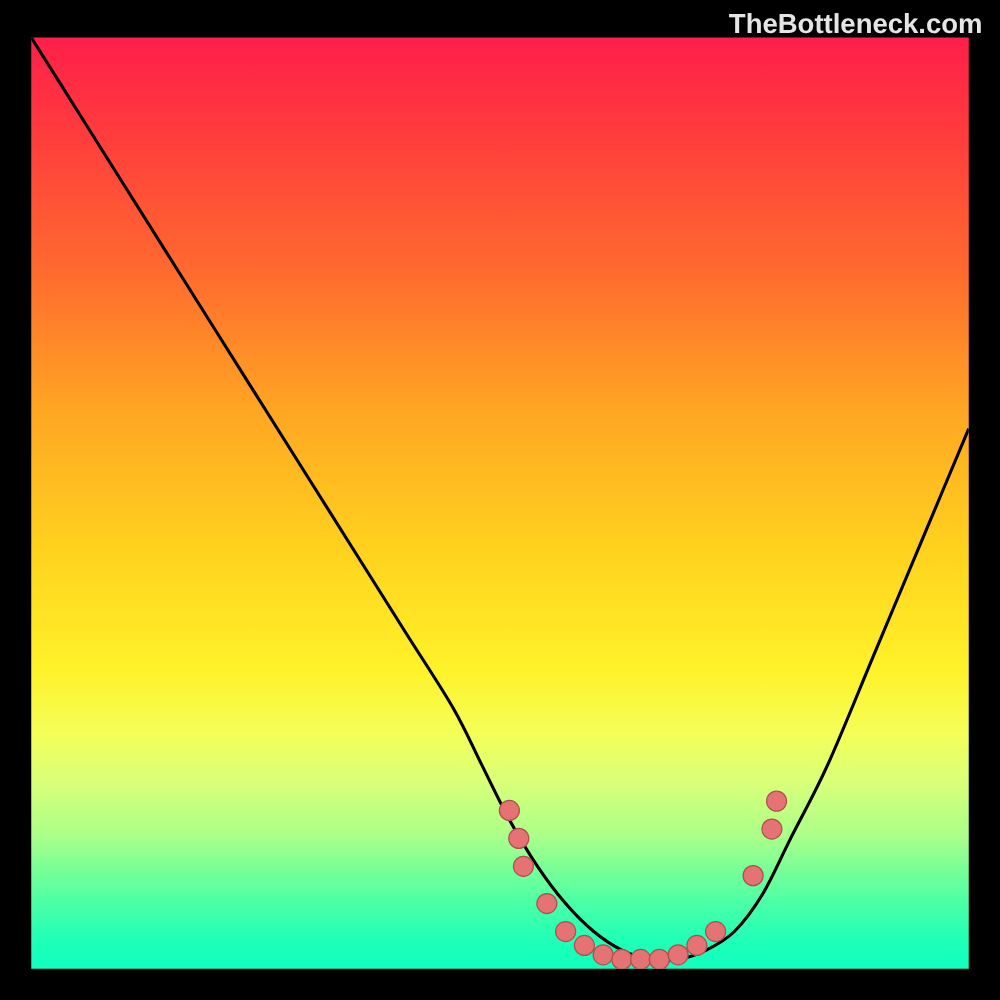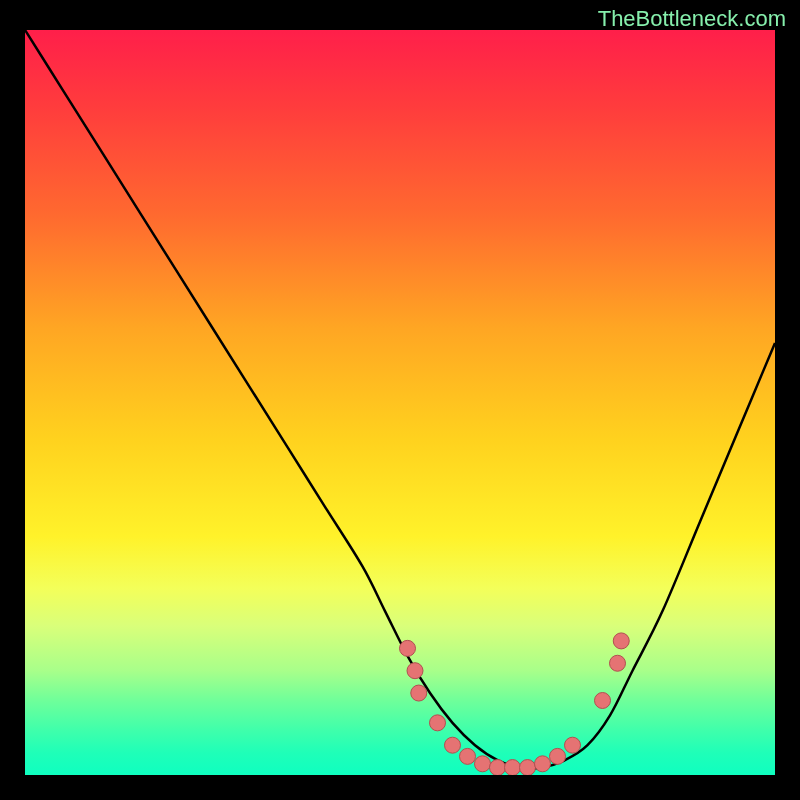--- a/index.html
+++ b/index.html
@@ -8,23 +8,23 @@
     height: 800px;
     background: #000;
     font-family: Arial, sans-serif;
     position: relative;
     overflow: hidden;
   }
   .watermark {
     position: absolute;
     top: 6px;
     right: 14px;
-    color: #86efac;
+    color: #e5e5e5;
     font-size: 22px;
-    font-weight: 400;
+    font-weight: 700;
     z-index: 10;
   }
   .plot-area {
     position: absolute;
     left: 25px;
     top: 30px;
     width: 750px;
     height: 745px;
     background: linear-gradient(to bottom,
       #ff1f4a 0%,

